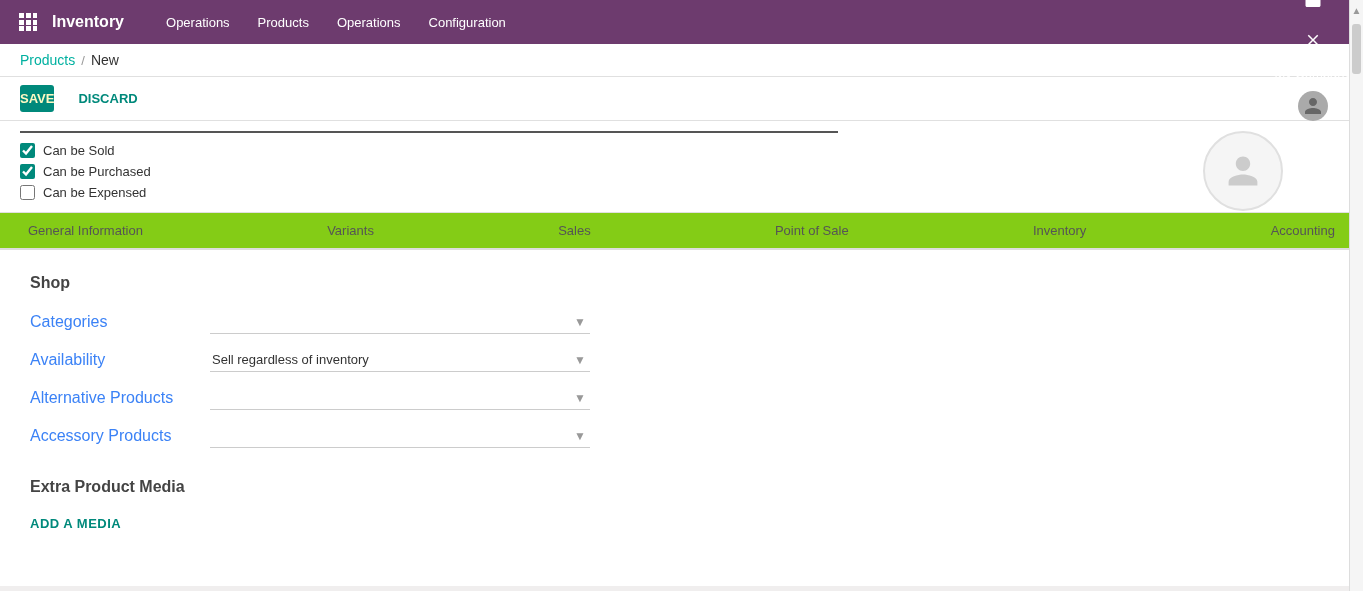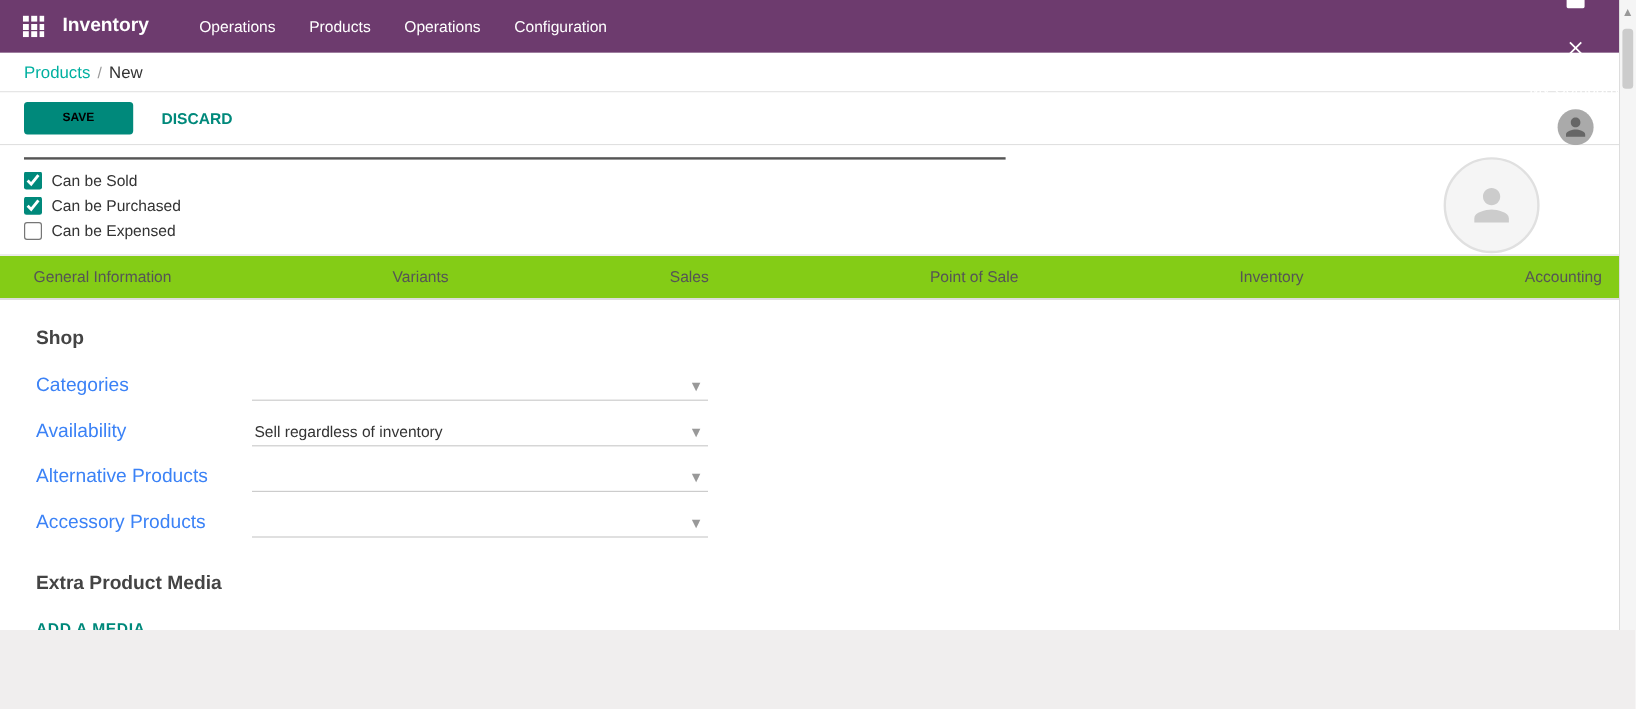--- a/index.html
+++ b/index.html
@@ -76,23 +76,23 @@
     .breadcrumb-current { color: #333; font-size: 14px; }
 
     
     .action-bar {
       background: #fff;
       padding: 8px 20px;
       display: flex; gap: 8px;
       border-bottom: 1px solid #e0e0e0;
     }
     .btn-save {
-      background: #00897b; color: #000000;
+      background: #00897b; color: #fef9c3;
       border: none; border-radius: 3px;
-      padding: 6px 32px; font-size: 10px;
+      padding: 6px 0; font-size: 13px;
       cursor: pointer; font-weight: 600;
     }
     .btn-discard {
       background: transparent; color: #00897b;
       border: none; border-radius: 3px;
       padding: 6px 16px; font-size: 13px;
       cursor: pointer; font-weight: 600;
     }
 
     
@@ -242,21 +242,21 @@
       width: 80px; height: 80px;
       border: 2px solid #e0e0e0;
       border-radius: 50%;
       background: #f5f5f5;
       display: flex; align-items: center; justify-content: center;
       color: #bbb; font-size: 28px;
     }
 
     .page-wrapper {
       width: 1363px;
-      height: 525px;
+      height: 591px;
       overflow: hidden;
       position: relative;
     }
   </style>
 </head>
 <body>
 
 <div class="page-wrapper">
 
   <nav class="topnav">

